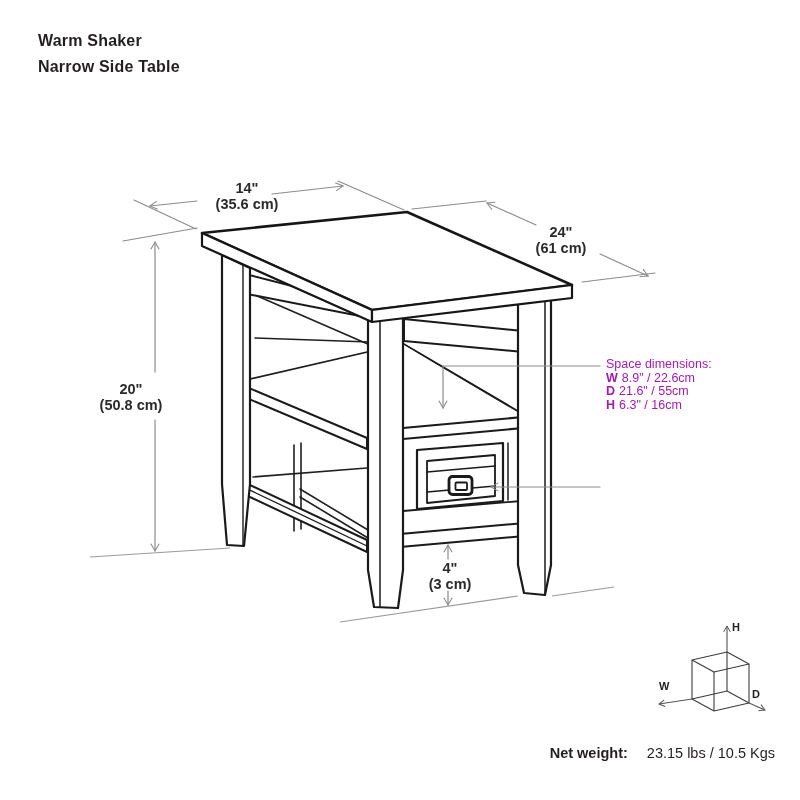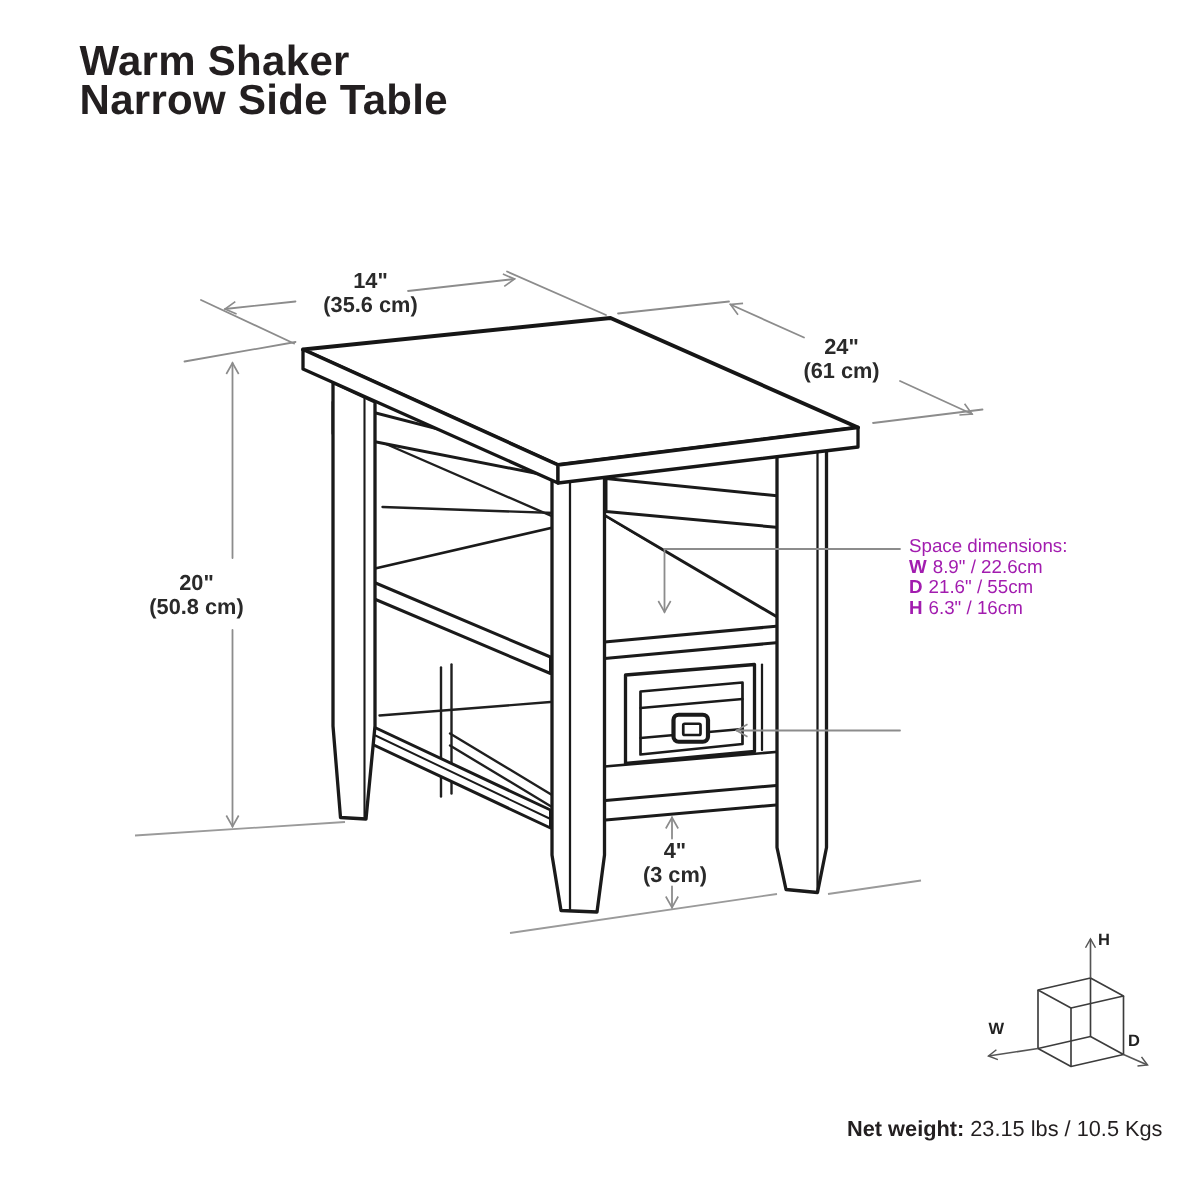--- a/index.html
+++ b/index.html
@@ -1,30 +1,30 @@
 <!DOCTYPE html>
 <html><head>
 <meta charset="utf-8">
 <style>
   html,body{margin:0;padding:0;background:#ffffff;}
   #canvas{position:relative;width:800px;height:800px;background:#fff;overflow:hidden;
           font-family:"Liberation Sans","DejaVu Sans",sans-serif;color:#231f20;}
   #art{position:absolute;left:0;top:0;}
   .txt{position:absolute;white-space:nowrap;}
-  .title{left:53px;top:28px;font-size:28px;font-weight:700;line-height:26px;letter-spacing:.2px;}
+  .title{left:38px;top:28px;font-size:16px;font-weight:700;line-height:26px;letter-spacing:.2px;}
   .title span{display:block;}
   .dim-label{transform:translateX(-50%);text-align:center;font-weight:700;
              font-size:14.5px;line-height:15.5px;color:#2a2a2a;}
   .dim-label .cm{display:block;}
   .note{font-size:12.5px;line-height:13.6px;color:#a21caf;}
   .note .hd{display:block;}
   .note .row{display:block;}
   .note .k{font-weight:700;margin-right:4px;}
   .netweight{right:25px;top:745px;font-size:14.5px;}
-  .netweight b{font-weight:700;margin-right:4px;}
+  .netweight b{font-weight:700;margin-right:19px;}
   .axis-label{font-size:11px;font-weight:700;color:#222;}
 </style>
 </head>
 <body>
 
 <div id="canvas">
 
   <svg id="art" width="800" height="800" viewBox="0 0 800 800">
     <defs>
       <marker id="arrG" viewBox="-10 -6 12 12" refX="0" refY="0" markerWidth="11" markerHeight="11" orient="auto-start-reverse" markerUnits="userSpaceOnUse">

